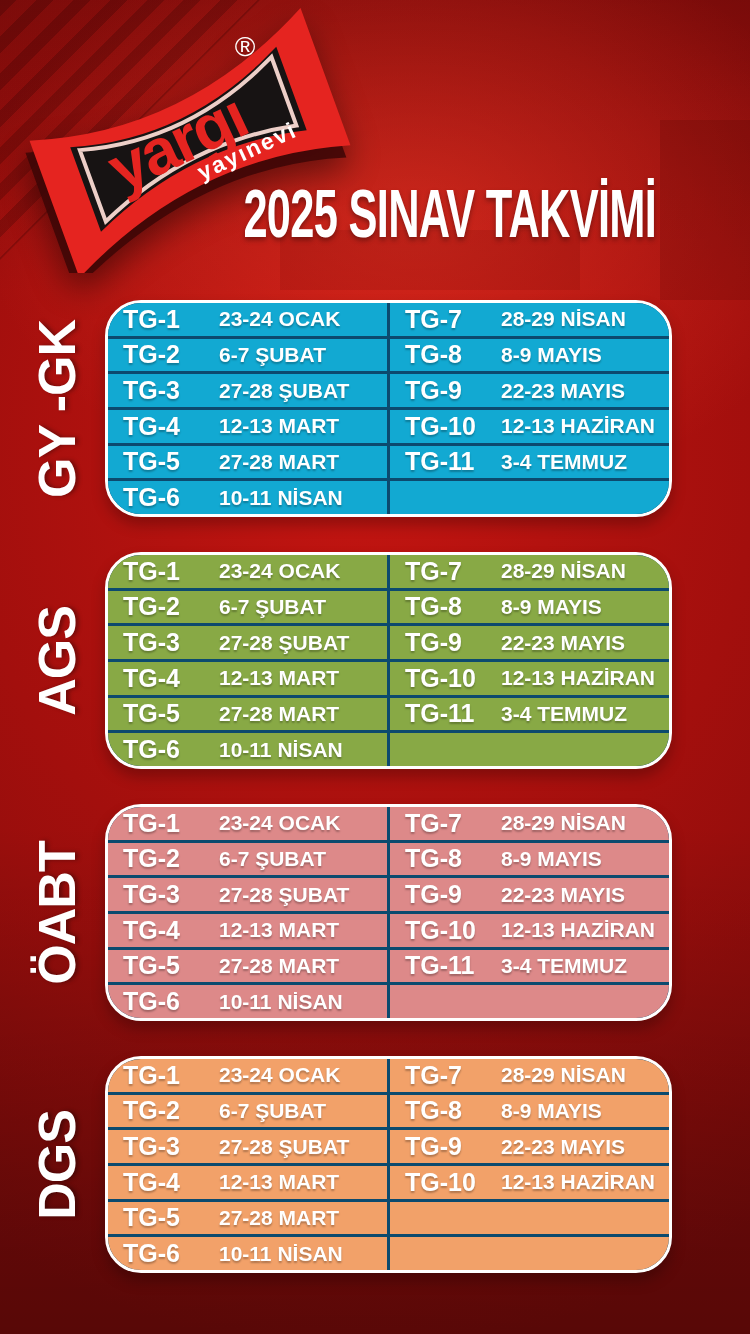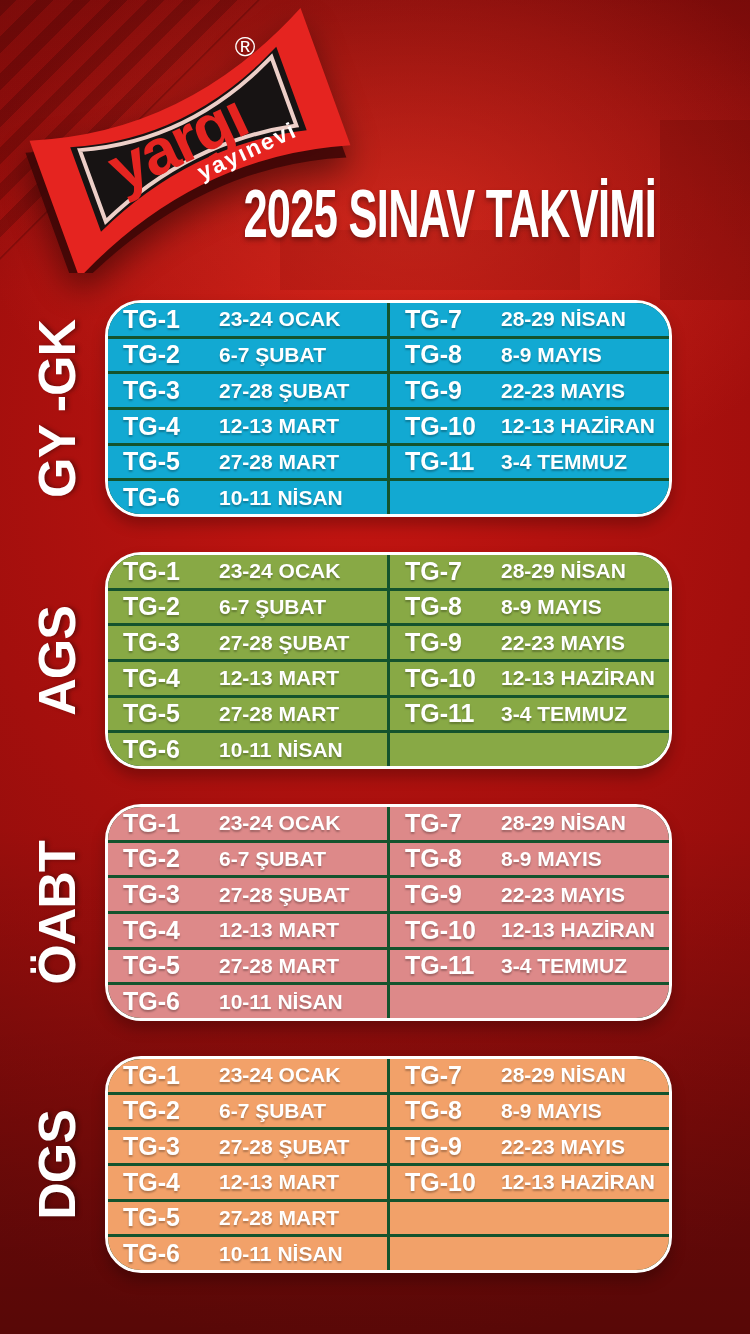--- a/index.html
+++ b/index.html
@@ -44,21 +44,21 @@
     display:flex;align-items:center;justify-content:center;
   }
   .side-label span{
     transform:rotate(-90deg);white-space:nowrap;color:#fff;font-weight:bold;
     font-size:52px;letter-spacing:-1px;text-shadow:0 3px 4px rgba(0,0,0,.35);
   }
   .exam-table{
     position:absolute;left:105px;top:0;width:567px;height:217px;
     box-sizing:border-box;border:3px solid #fff;border-radius:36px;overflow:hidden;
     display:grid;grid-template-columns:1fr 1fr;grid-template-rows:repeat(6,1fr);
-    grid-auto-flow:column;gap:3px;background:#14532d;
+    grid-auto-flow:column;gap:3px;background:#0c4a6e;
     box-shadow:0 8px 14px rgba(0,0,0,.25);
   }
   .cell{background:var(--cell,#ccc);display:flex;align-items:center;padding-left:15px;}
   .cell .tg{width:96px;flex:0 0 96px;color:#fff;font-weight:bold;font-size:25px;
     text-shadow:0 2px 2px rgba(0,0,0,.28);}
   .cell .dt{flex:1;color:#fff;font-weight:bold;font-size:21px;white-space:nowrap;
     text-shadow:0 2px 2px rgba(0,0,0,.28);}
 </style>
 </head>
 <body>

